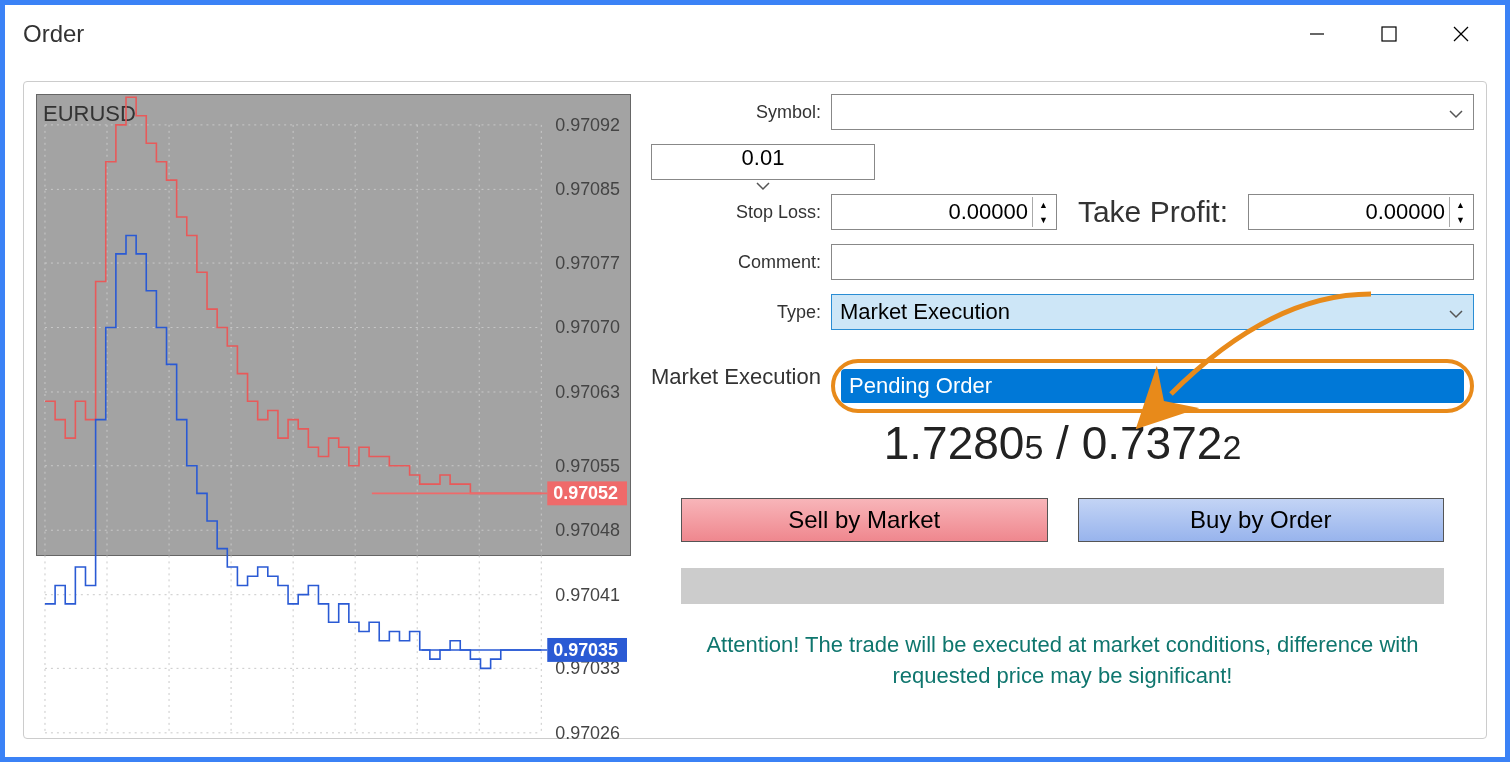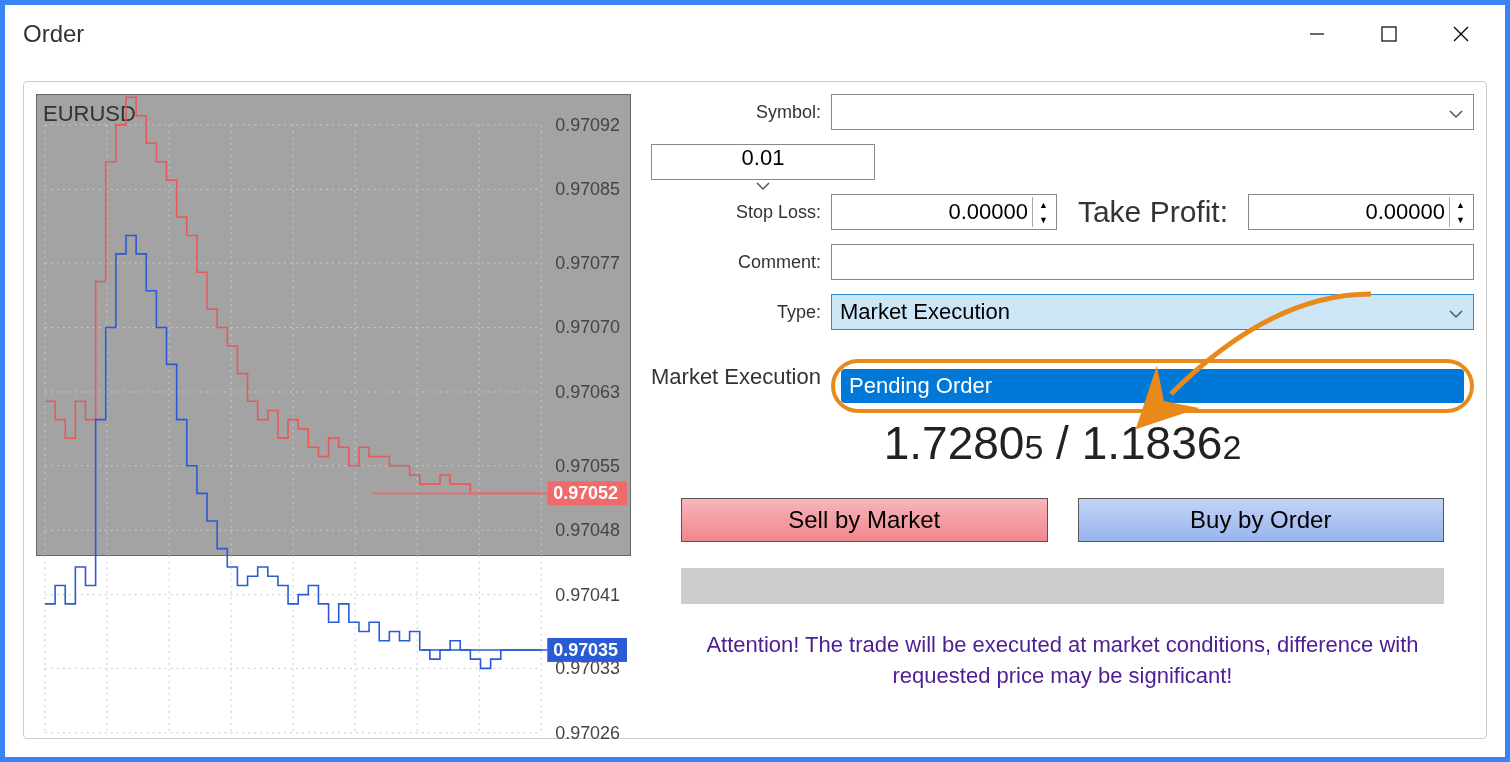--- a/index.html
+++ b/index.html
@@ -36,21 +36,21 @@
   .dd-item { background: #0078d7; color: #fff; font-size: 22px; padding: 4px 8px; border-radius: 4px; }
   
   .grp-label { position: absolute; left: 0; top: 270px; font-size: 22px; color: #333; }
   .quote { text-align: center; font-size: 46px; color: #222; margin-top: 86px; margin-bottom: 28px; font-weight: 400; }
   .quote .sm { font-size: 34px; }
   .btnrow { display: flex; gap: 30px; padding: 0 30px; align-items: center; }
   .bigbtn { flex: 1; height: 44px; font-size: 24px; border: 1px solid #555; display: flex; align-items: center; justify-content: center; cursor: pointer; }
   .sell { background: #f29aa0; background: linear-gradient(#f8b5b9, #ef878e); }
   .buy { background: #a6c0f0; background: linear-gradient(#c3d4f5, #98b4ed); }
   .graybar { background: #ccc; height: 36px; margin: 26px 30px 0 30px; }
-  .attn { text-align: center; font-size: 22px; color: #4c1d95; margin: 26px 40px 0 40px; line-height: 1.4; }
+  .attn { text-align: center; font-size: 22px; color: #0f766e; margin: 26px 40px 0 40px; line-height: 1.4; }
   
   .arrow-svg { position: absolute; left: 470px; top: 190px; width: 260px; height: 150px; z-index: 6; pointer-events: none; }
 </style>
 </head>
 <body>
 
 <div class="window">
   <div class="titlebar">
     <div class="title">Order</div>
     <div class="wc">
@@ -183,21 +183,21 @@
       <svg class="arrow-svg" viewBox="0 0 260 150">
         <defs>
             <marker id="ah" markerWidth="12" markerHeight="12" refX="2" refY="6" orient="auto">
               <path d="M0,0 L12,6 L0,12 L4,6 Z" fill="#e88a1a"></path>
             </marker>
           </defs>
         <path d="M250,10 Q150,10 50,110" fill="none" stroke="#e88a1a" stroke-width="5" marker-end="url(#ah)"></path>
       </svg>
 
       <div class="quote">
-        <span>1.7280</span><span class="sm">5</span><span> / </span><span>1.1836</span><span class="sm">2</span>
+        <span>1.7280</span><span class="sm">5</span><span> / </span><span>0.7372</span><span class="sm">2</span>
       </div>
 
       <div class="btnrow">
         <div class="bigbtn sell">Sell by Market</div>
         <div class="bigbtn buy">Buy by Order</div>
       </div>
 
       <div class="graybar"></div>
 
       <div class="attn">Attention! The trade will be executed at market conditions, difference with requested price may be significant!</div>

